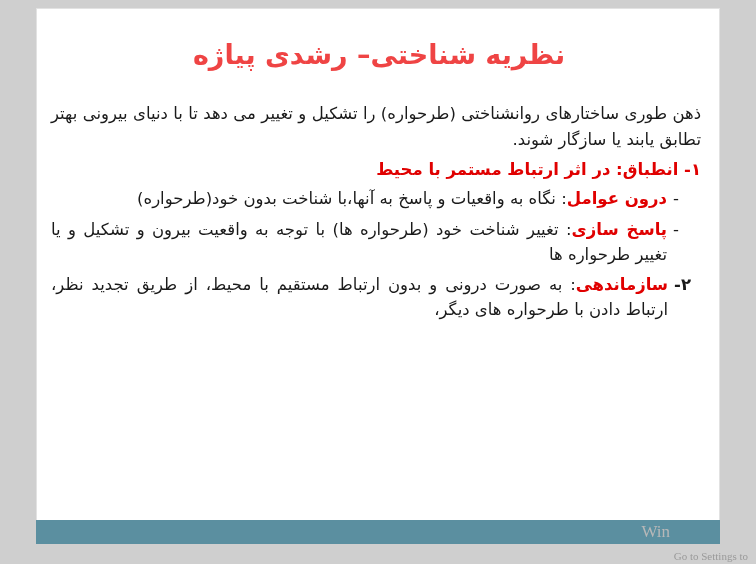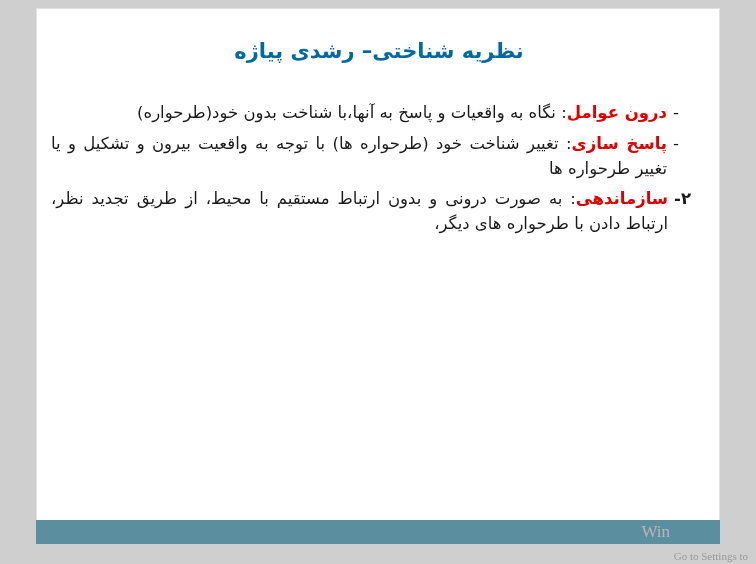--- a/index.html
+++ b/index.html
@@ -30,22 +30,22 @@
     box-sizing: border-box;
     border: 1px solid #e2e2e2;
     overflow: hidden;
   }
   .title {
     position: absolute;
     left: 0;
     top: 30px;
     width: 684px;
     text-align: center;
-    color: #0369a1;
-    font-size: 21px;
+    color: #ef4444;
+    font-size: 27px;
     font-weight: bold;
     direction: rtl;
     letter-spacing: 0px;
   }
   .body {
     position: absolute;
     right: 18px;
     left: 14px;
     top: 92px;
     direction: rtl;
@@ -143,22 +143,27 @@
 
 <div class="slide-frame">
 
   <div class="slide">
 
     <div class="title">نظریه شناختی– رشدی پیاژه</div>
 
     <div class="body">
 
 
+      <div class="explain">ذهن طوری ساختارهای روانشناختی (طرحواره) را تشکیل و تغییر می دهد تا با دنیای بیرونی بهتر تطابق یابند یا سازگار شوند.</div>
 
 
+      <div class="red-head">
+        <span>۱-</span>
+        <span>انطباق: در اثر ارتباط مستمر با محیط</span>
+      </div>
 
       <div class="bullet indent1">
         <span class="dash">-</span>
         <span class="btext"><span class="kw-red">درون عوامل</span><span>: نگاه به واقعیات و پاسخ به آنها،با شناخت بدون خود(طرحواره)</span></span>
       </div>
 
       <div class="bullet indent1">
         <span class="dash">-</span>
         <span class="btext"><span class="kw-red">پاسخ سازی</span><span>: تغییر شناخت خود (طرحواره ها) با توجه به واقعیت بیرون و تشکیل و یا تغییر طرحواره ها</span></span>
       </div>

